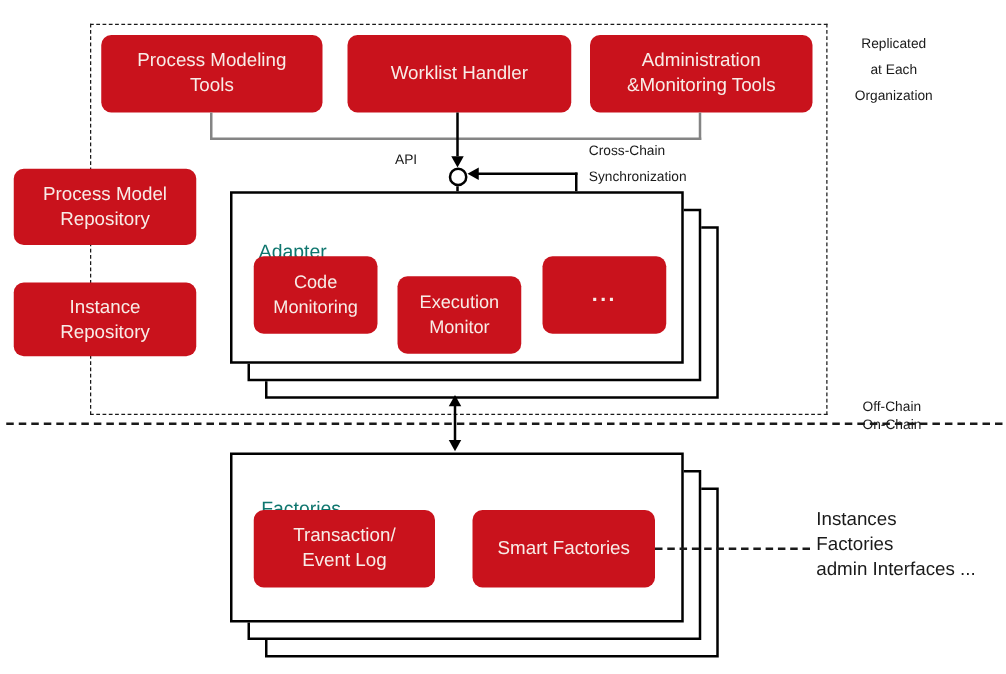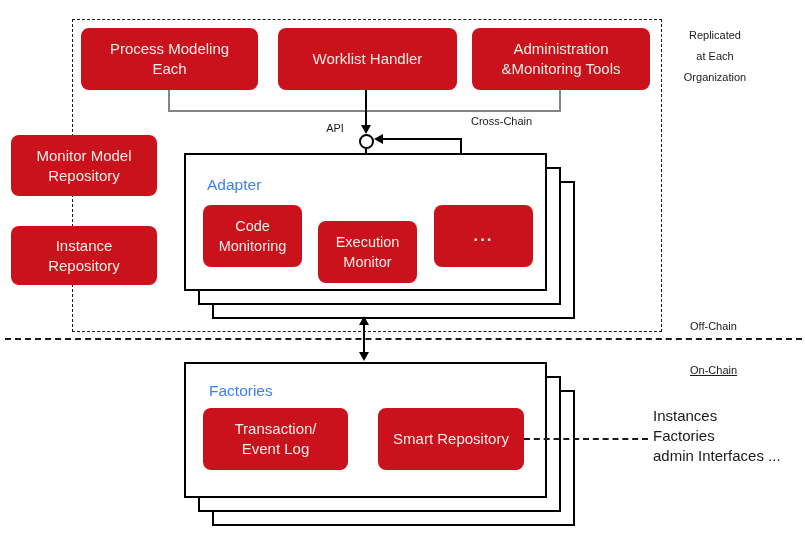--- a/index.html
+++ b/index.html
@@ -16,111 +16,112 @@
   .grayline{background:#848484;}
   .dashedline{position:absolute;border-top:2px dashed #1a1a1a;height:0;}
   .tri{position:absolute;width:0;height:0;}
   .tri-down{border-left:5px solid transparent;border-right:5px solid transparent;border-top:9px solid #000;}
   .tri-up{border-left:5px solid transparent;border-right:5px solid transparent;border-bottom:9px solid #000;}
   .tri-left{border-top:5px solid transparent;border-bottom:5px solid transparent;border-right:9px solid #000;}
   .circle{position:absolute;width:15px;height:15px;border:2px solid #000;border-radius:50%;
           background:#fff;box-sizing:border-box;}
   .label{position:absolute;font-size:11px;line-height:21px;color:#1a1a1a;}
   .label span{display:block;}
-  .sheet-title{position:absolute;font-size:15.5px;color:#3b82f6;}
+  .sheet-title{position:absolute;font-size:15.5px;color:#0f766e;margin-top:17px;}
   .dots{font-size:17px;letter-spacing:2px;font-weight:bold;}
 </style>
 </head>
 <body>
 
 <div id="stage">
 
   <div class="dashedbox" style="left:72px;top:19px;width:590px;height:313px;"></div>
 
   <div class="dashedline" style="left:5px;top:338px;width:797px;"></div>
 
   <div class="redbox" style="left:81px;top:28px;width:177px;height:62px;">
     <span>Process Modeling</span>
-    <span>Each</span>
+    <span>Tools</span>
   </div>
   <div class="redbox" style="left:278px;top:28px;width:179px;height:62px;">
     <span>Worklist Handler</span>
   </div>
   <div class="redbox" style="left:472px;top:28px;width:178px;height:62px;">
     <span>Administration</span>
     <span>&amp;Monitoring Tools</span>
   </div>
 
   <div class="label" style="left:661px;top:25px;width:108px;text-align:center;">
     <span>Replicated</span>
     <span>at Each</span>
     <span>Organization</span>
   </div>
 
   <div class="redbox" style="left:11px;top:135px;width:146px;height:61px;">
-    <span>Monitor Model</span>
+    <span>Process Model</span>
     <span>Repository</span>
   </div>
   <div class="redbox" style="left:11px;top:226px;width:146px;height:59px;">
     <span>Instance</span>
     <span>Repository</span>
   </div>
 
   <div class="vline grayline" style="left:168px;top:90px;height:22px;"></div>
   <div class="hline grayline" style="left:168px;top:110px;width:393px;"></div>
   <div class="vline grayline" style="left:559px;top:90px;height:22px;"></div>
 
   <div class="vline" style="left:365px;top:90px;height:35px;"></div>
   <div class="tri tri-down" style="left:361px;top:125px;"></div>
 
-  <div class="label" style="left:316px;top:118px;width:38px;text-align:center;">API</div>
+  <div class="label" style="left:316px;top:118px;width:38px;text-align:left;">API</div>
   <div class="circle" style="left:359px;top:134px;"></div>
   <div class="vline" style="left:365px;top:149px;height:6px;"></div>
 
   <div class="hline" style="left:381px;top:138px;width:81px;"></div>
   <div class="tri tri-left" style="left:374px;top:134px;"></div>
   <div class="vline" style="left:460px;top:138px;height:17px;"></div>
   <div class="label" style="left:471px;top:111px;">
     <span>Cross-Chain</span>
+    <span>Synchronization</span>
   </div>
 
   <div class="sheet" style="left:212px;top:181px;width:363px;height:138px;"></div>
   <div class="sheet" style="left:198px;top:167px;width:363px;height:138px;"></div>
   <div class="sheet" style="left:184px;top:153px;width:363px;height:138px;">
     <div class="sheet-title" style="left:21px;top:21px;">Adapter</div>
     <div class="redbox" style="left:17px;top:50px;width:99px;height:62px;font-size:14.5px;">
       <span>Code</span>
       <span>Monitoring</span>
     </div>
     <div class="redbox" style="left:132px;top:50px;width:99px;height:62px;font-size:14.5px;margin-top:16px;">
       <span>Execution</span>
       <span>Monitor</span>
     </div>
     <div class="redbox" style="left:248px;top:50px;width:99px;height:62px;">
       <span class="dots">...</span>
     </div>
   </div>
 
   <div class="label" style="left:690px;top:316px;">Off-Chain</div>
-  <div class="label" style="left:690px;top:360px;text-decoration:underline;">On-Chain</div>
+  <div class="label" style="left:690px;top:330px;">On-Chain</div>
 
   <div class="vline" style="left:363px;top:324px;height:30px;"></div>
   <div class="tri tri-up" style="left:359px;top:316px;"></div>
   <div class="tri tri-down" style="left:359px;top:352px;"></div>
 
   <div class="sheet" style="left:212px;top:390px;width:363px;height:136px;"></div>
   <div class="sheet" style="left:198px;top:376px;width:363px;height:136px;"></div>
   <div class="sheet" style="left:184px;top:362px;width:363px;height:136px;">
     <div class="sheet-title" style="left:23px;top:18px;">Factories</div>
     <div class="redbox" style="left:17px;top:44px;width:145px;height:62px;">
       <span>Transaction/</span>
       <span>Event Log</span>
     </div>
     <div class="redbox" style="left:192px;top:44px;width:146px;height:62px;">
-      <span>Smart Repository</span>
+      <span>Smart Factories</span>
     </div>
   </div>
 
   <div class="dashedline" style="left:524px;top:438px;width:124px;"></div>
 
   <div class="label" style="left:653px;top:406px;line-height:20px;font-size:15px;">
     <span>Instances</span>
     <span>Factories</span>
     <span>admin Interfaces ...</span>
   </div>

